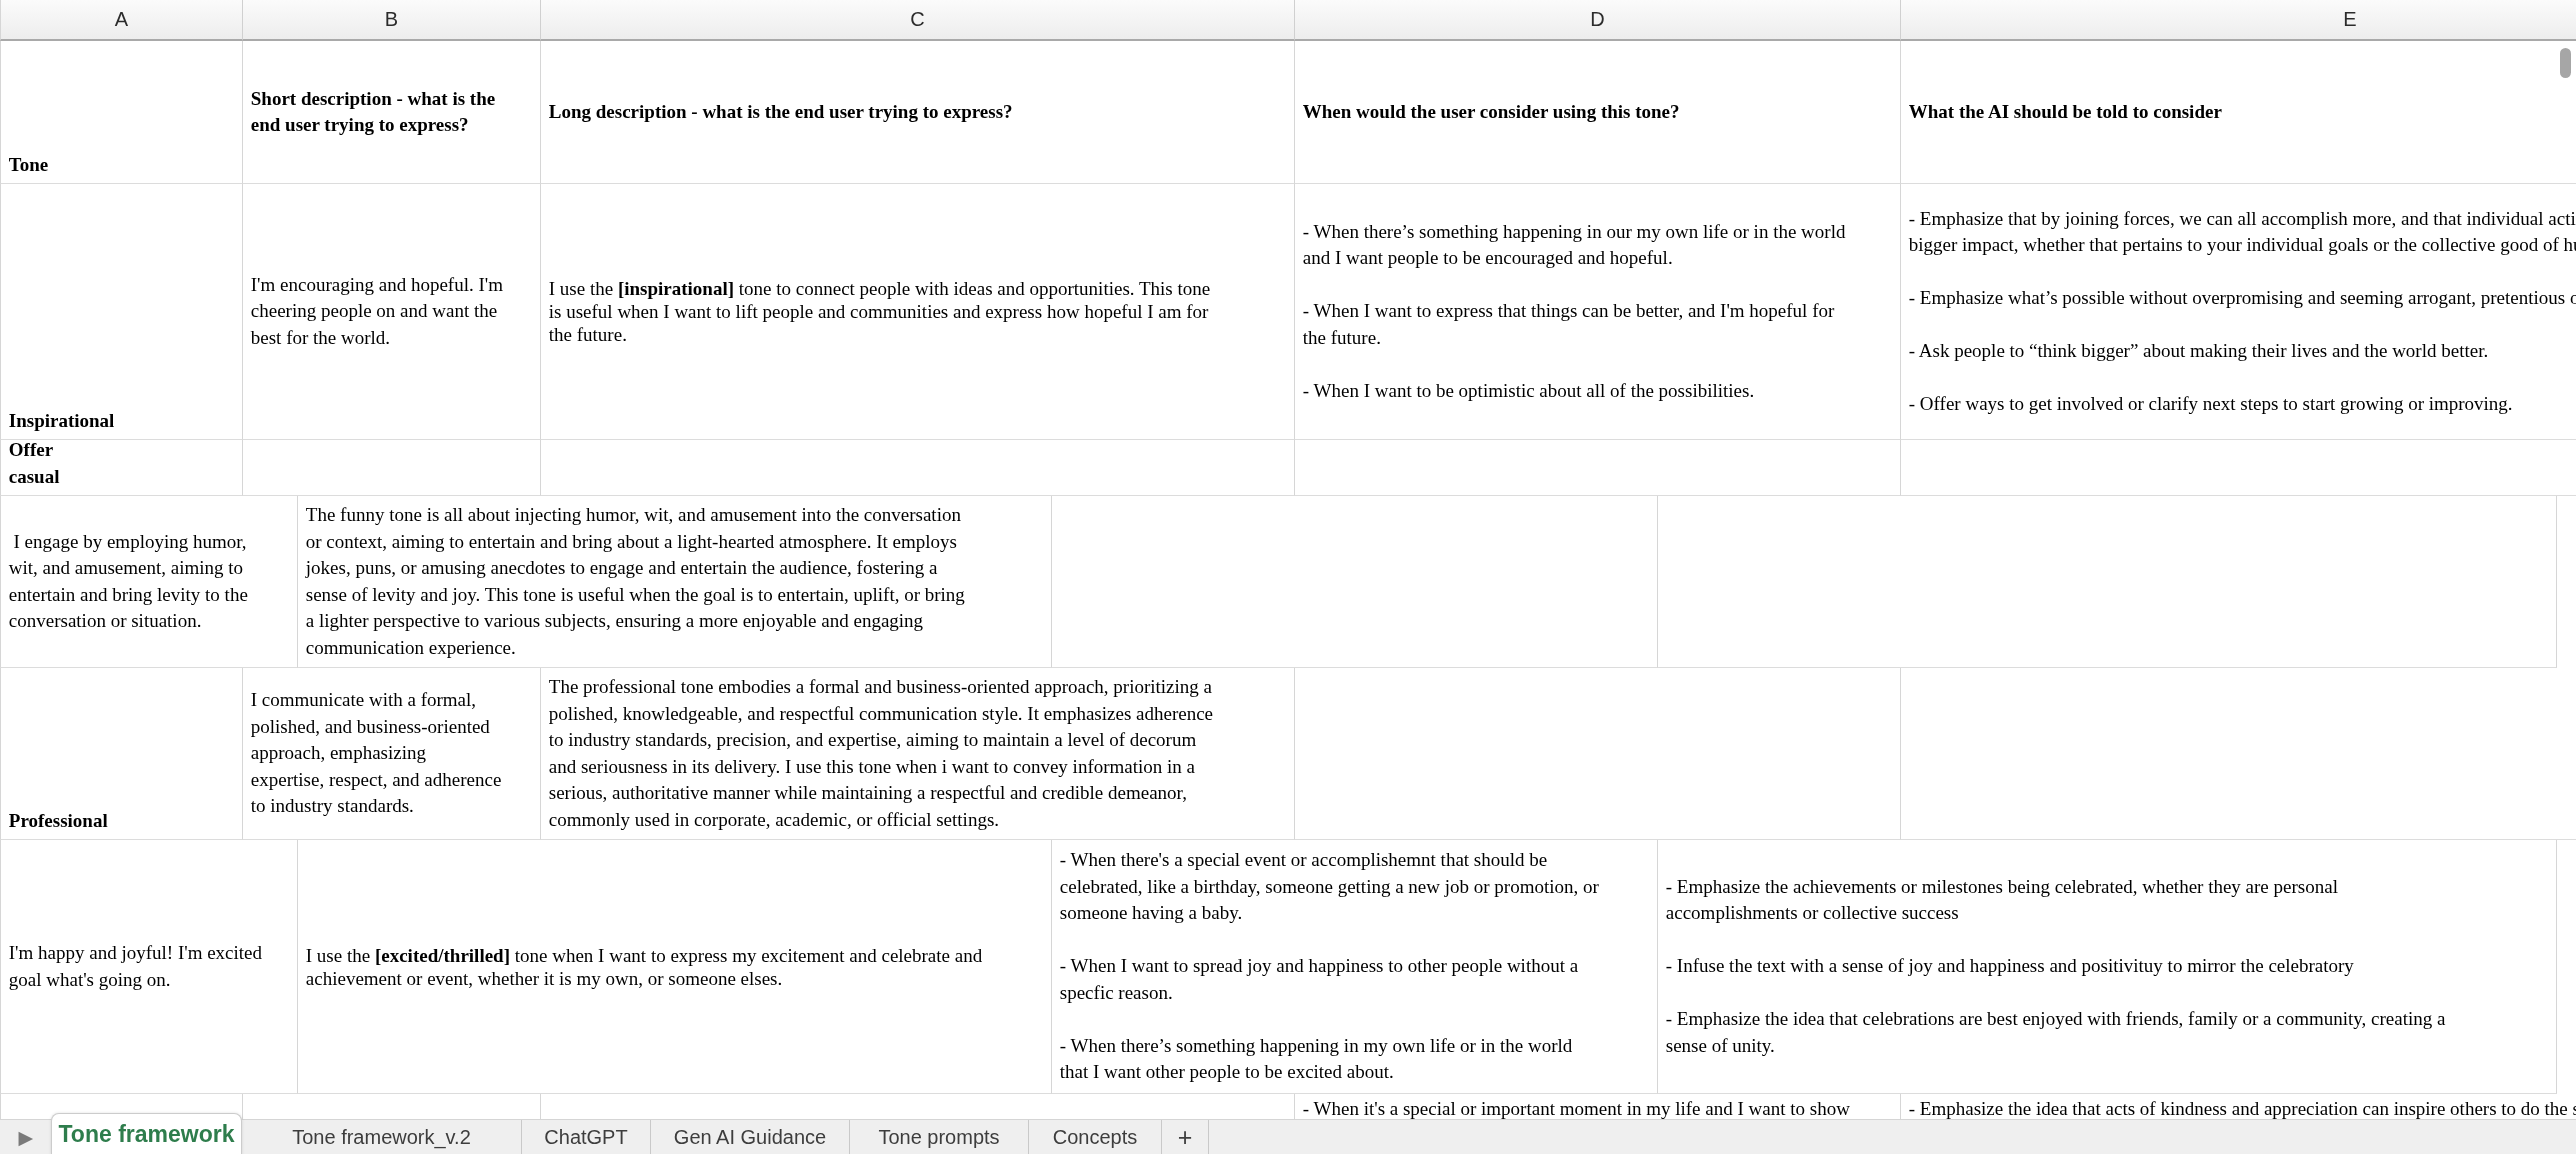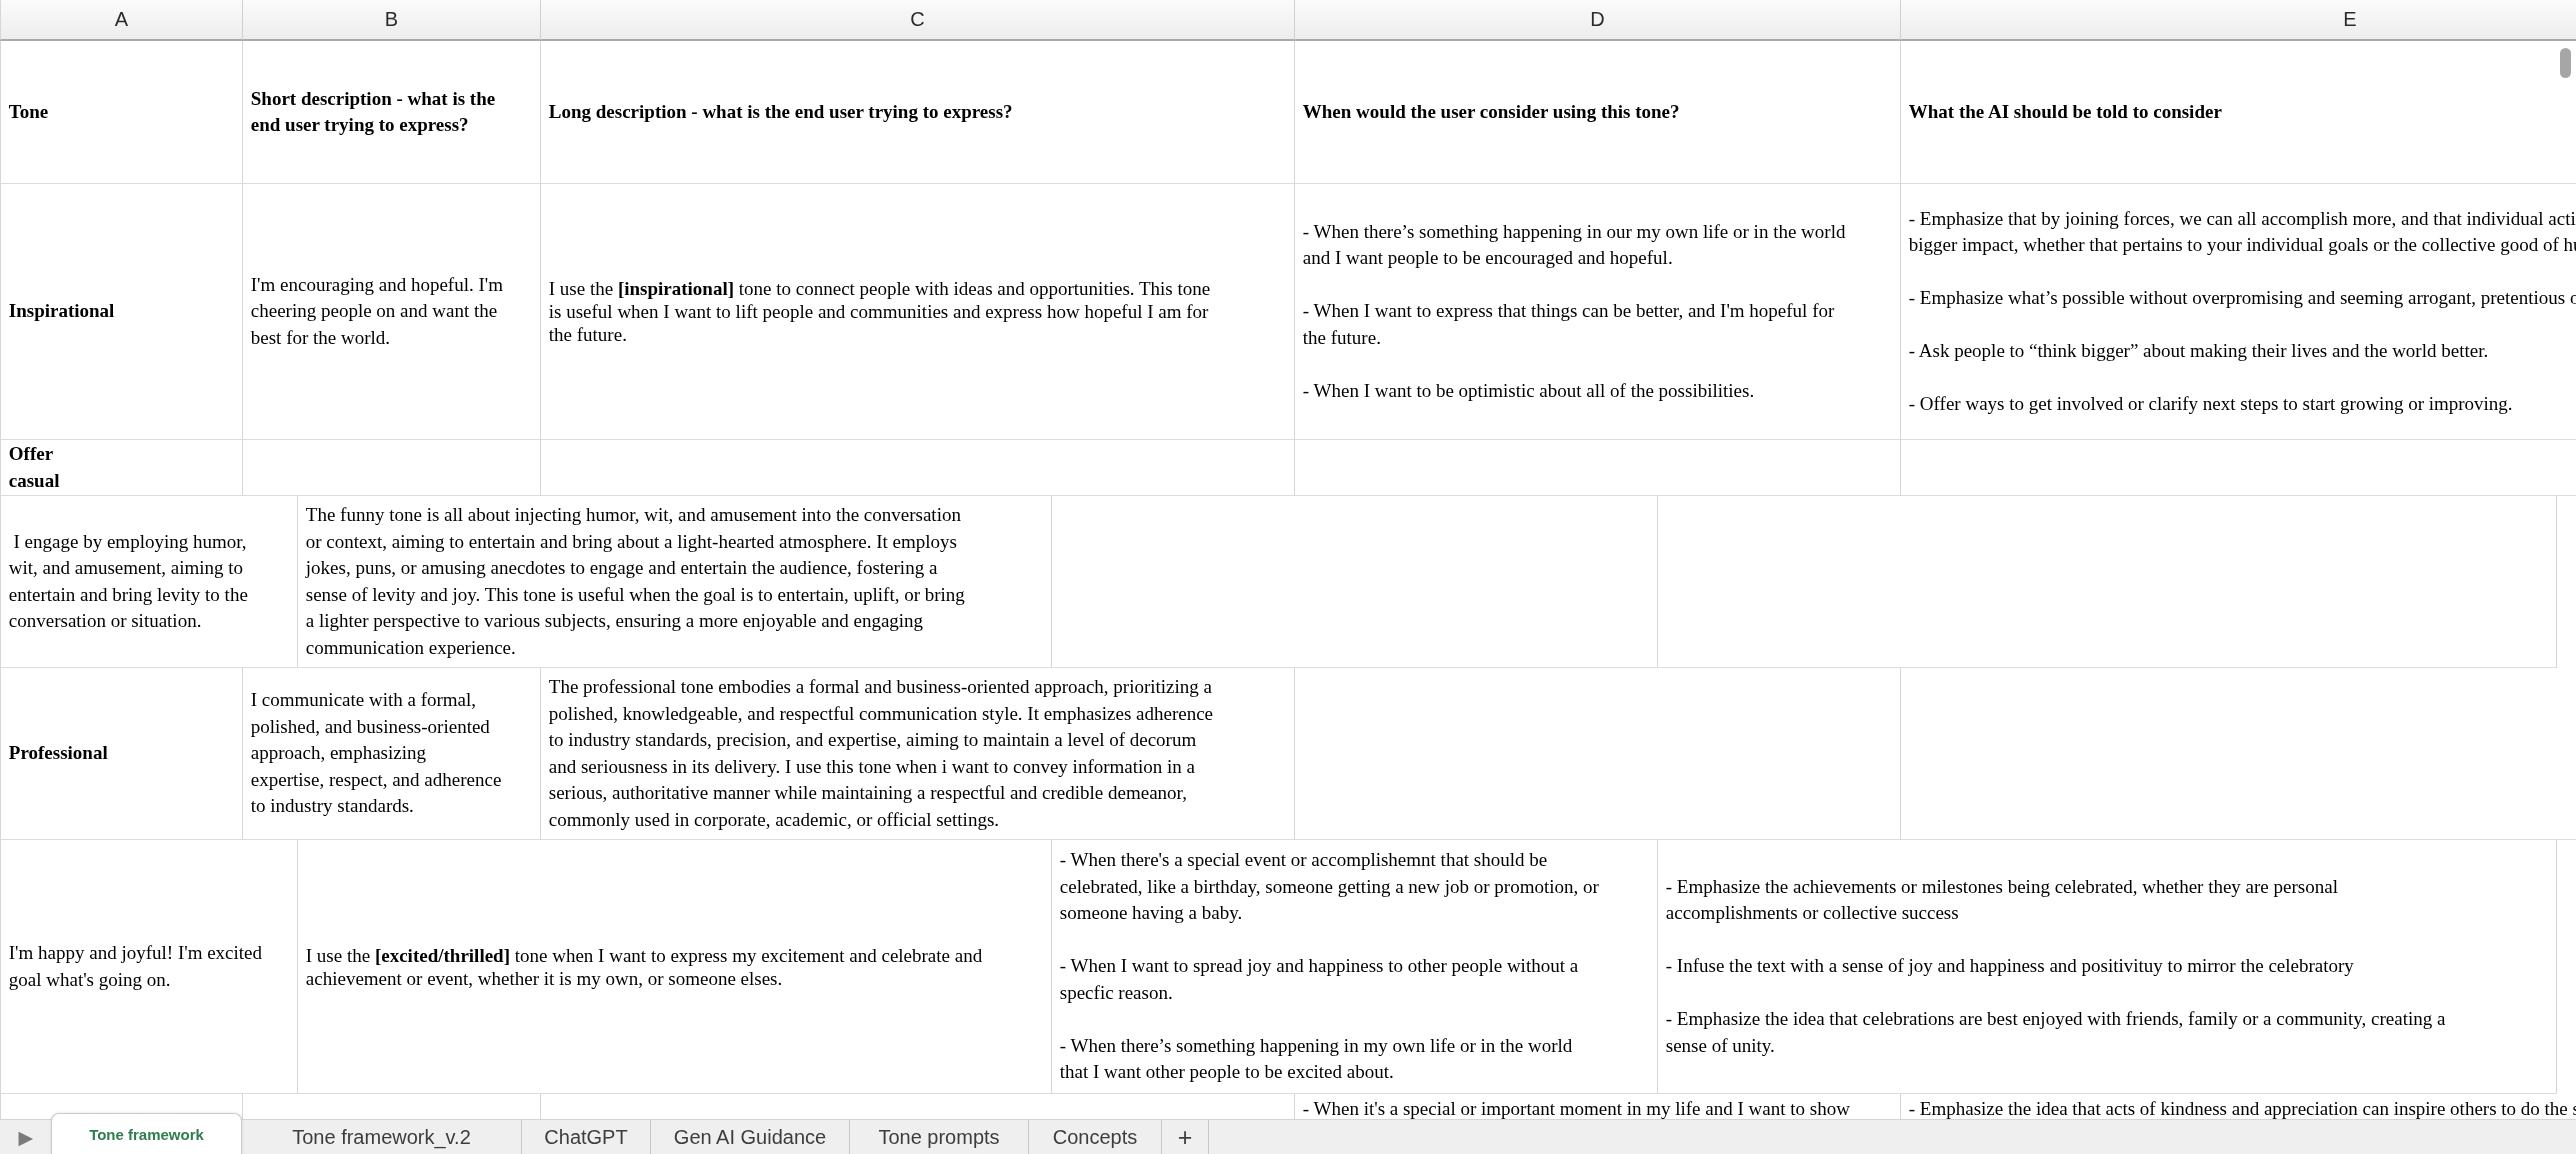--- a/index.html
+++ b/index.html
@@ -13,21 +13,21 @@
   .row{display:flex;}
   .cell{
     box-sizing:border-box;
     border-right:1.6px solid #d6d6d6;
     border-bottom:1.6px solid #dcdcdc;
     overflow:hidden;
     display:flex;align-items:center;
     background:#ffffff;
   }
   .row .cell:first-child{border-left:1.6px solid #d6d6d6;}
-  .c0{width:243px;}
+  .c0{width:243px;align-items:flex-end;}
   .c1{width:298px;}
   .c2{width:754px;}
   .c3{width:606px;}
   .c4{width:899px;}
   .cell-text{
     white-space:pre;
     font-size:19px;line-height:26.5px;color:#000;
     padding:4.7px 7.8px;
   }
   .bold .cell-text,.bold .cell-rich{font-weight:bold;}
@@ -67,21 +67,21 @@
     font-size:19px;color:#7a7a7a;line-height:23.4px;text-align:center;
   }
   .active-tab{
     position:absolute;left:51px;top:-7px;width:191px;height:42px;
     background:#ffffff;border:1.6px solid #cccccc;border-bottom:none;
     border-radius:7.8px 7.8px 0 0;
     box-shadow:0 0 3.1px rgba(0,0,0,0.12);
     display:flex;align-items:center;justify-content:center;
     box-sizing:border-box;z-index:6;
   }
-  .active-tab .lbl{font-size:15px;font-weight:bold;color:#2e7d4c;}
+  .active-tab .lbl{font-size:23px;font-weight:bold;color:#2e7d4c;}
   .inactive-tabs{
     position:absolute;left:242px;top:0;height:34px;display:flex;
   }
   .tab{
     height:100%;display:flex;align-items:center;justify-content:center;
     border-right:1.6px solid #c9c9c9;box-sizing:border-box;
   }
   .tab .lbl{font-size:20px;color:#3d3d3d;}
   .t0{width:280px;}.t1{width:129px;}.t2{width:199px;}.t3{width:179px;}.t4{width:133px;}
   .add-tab{width:47px;}

